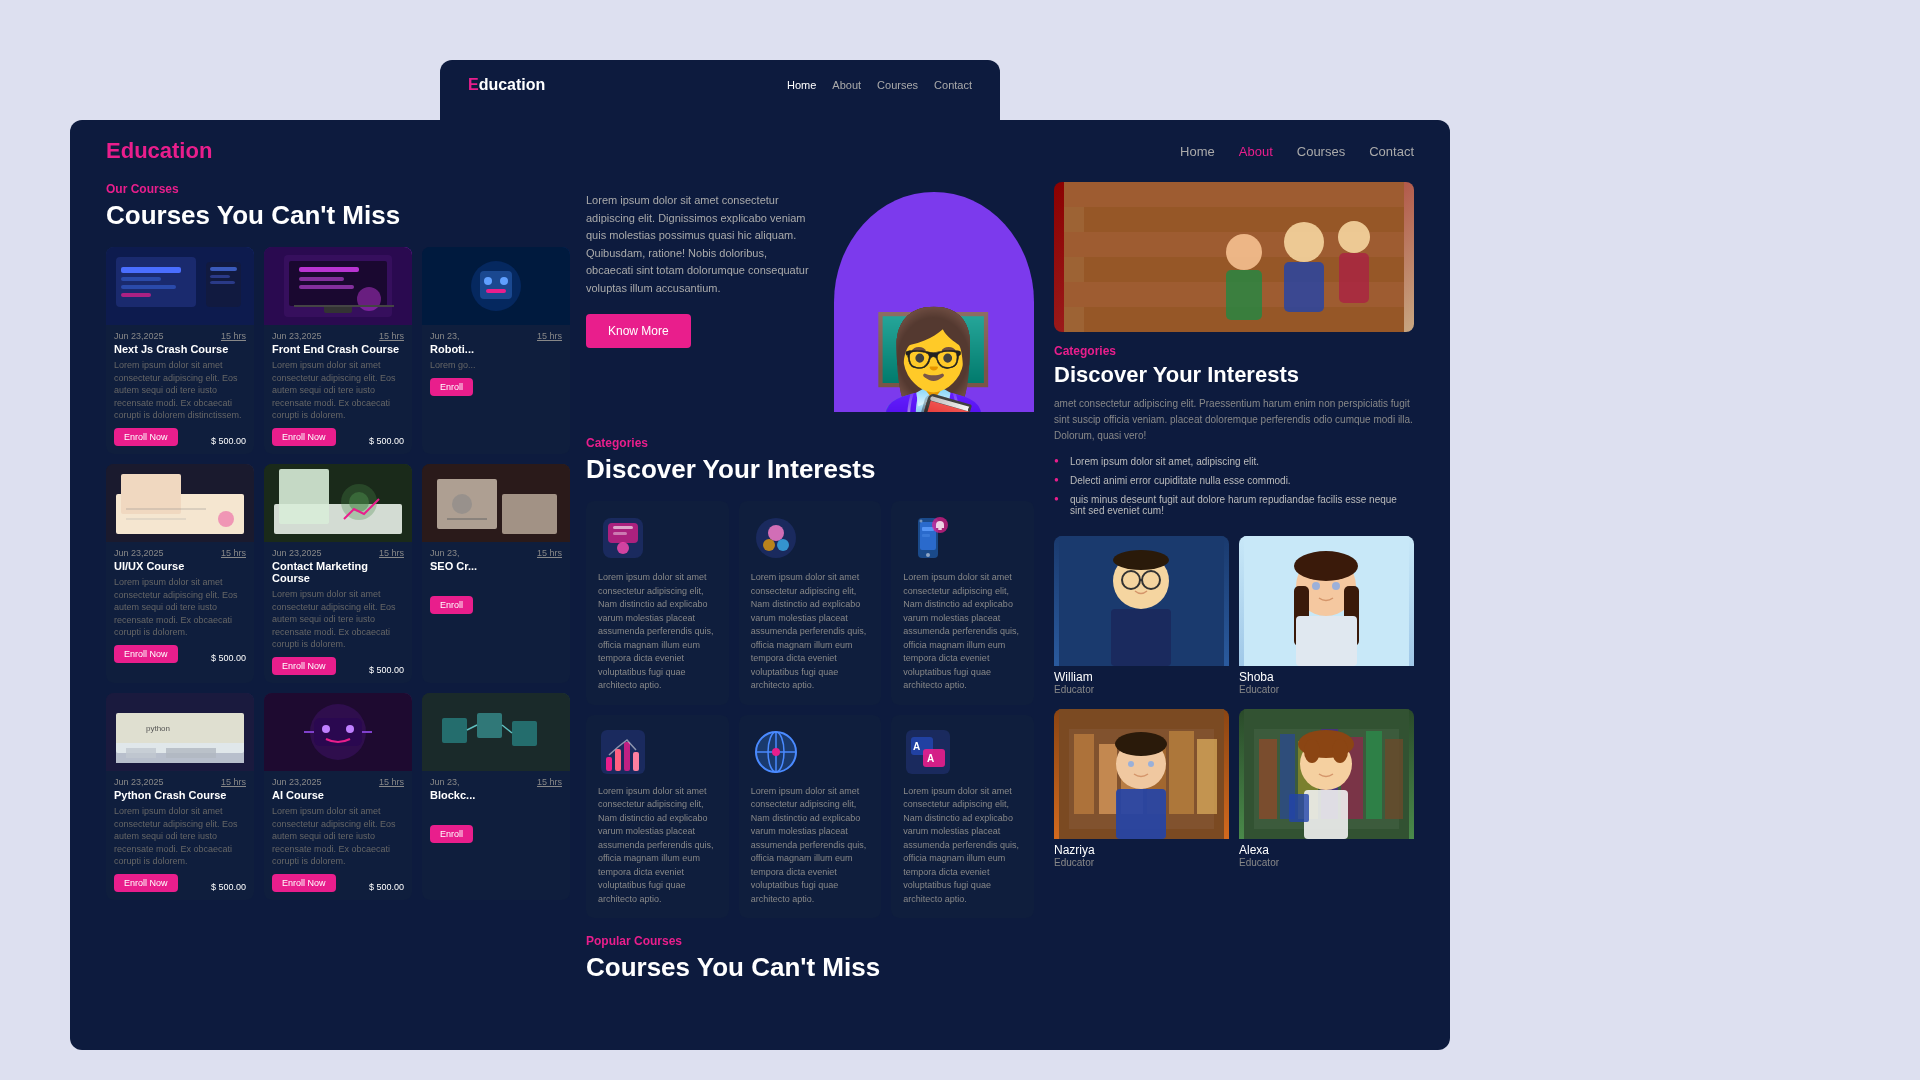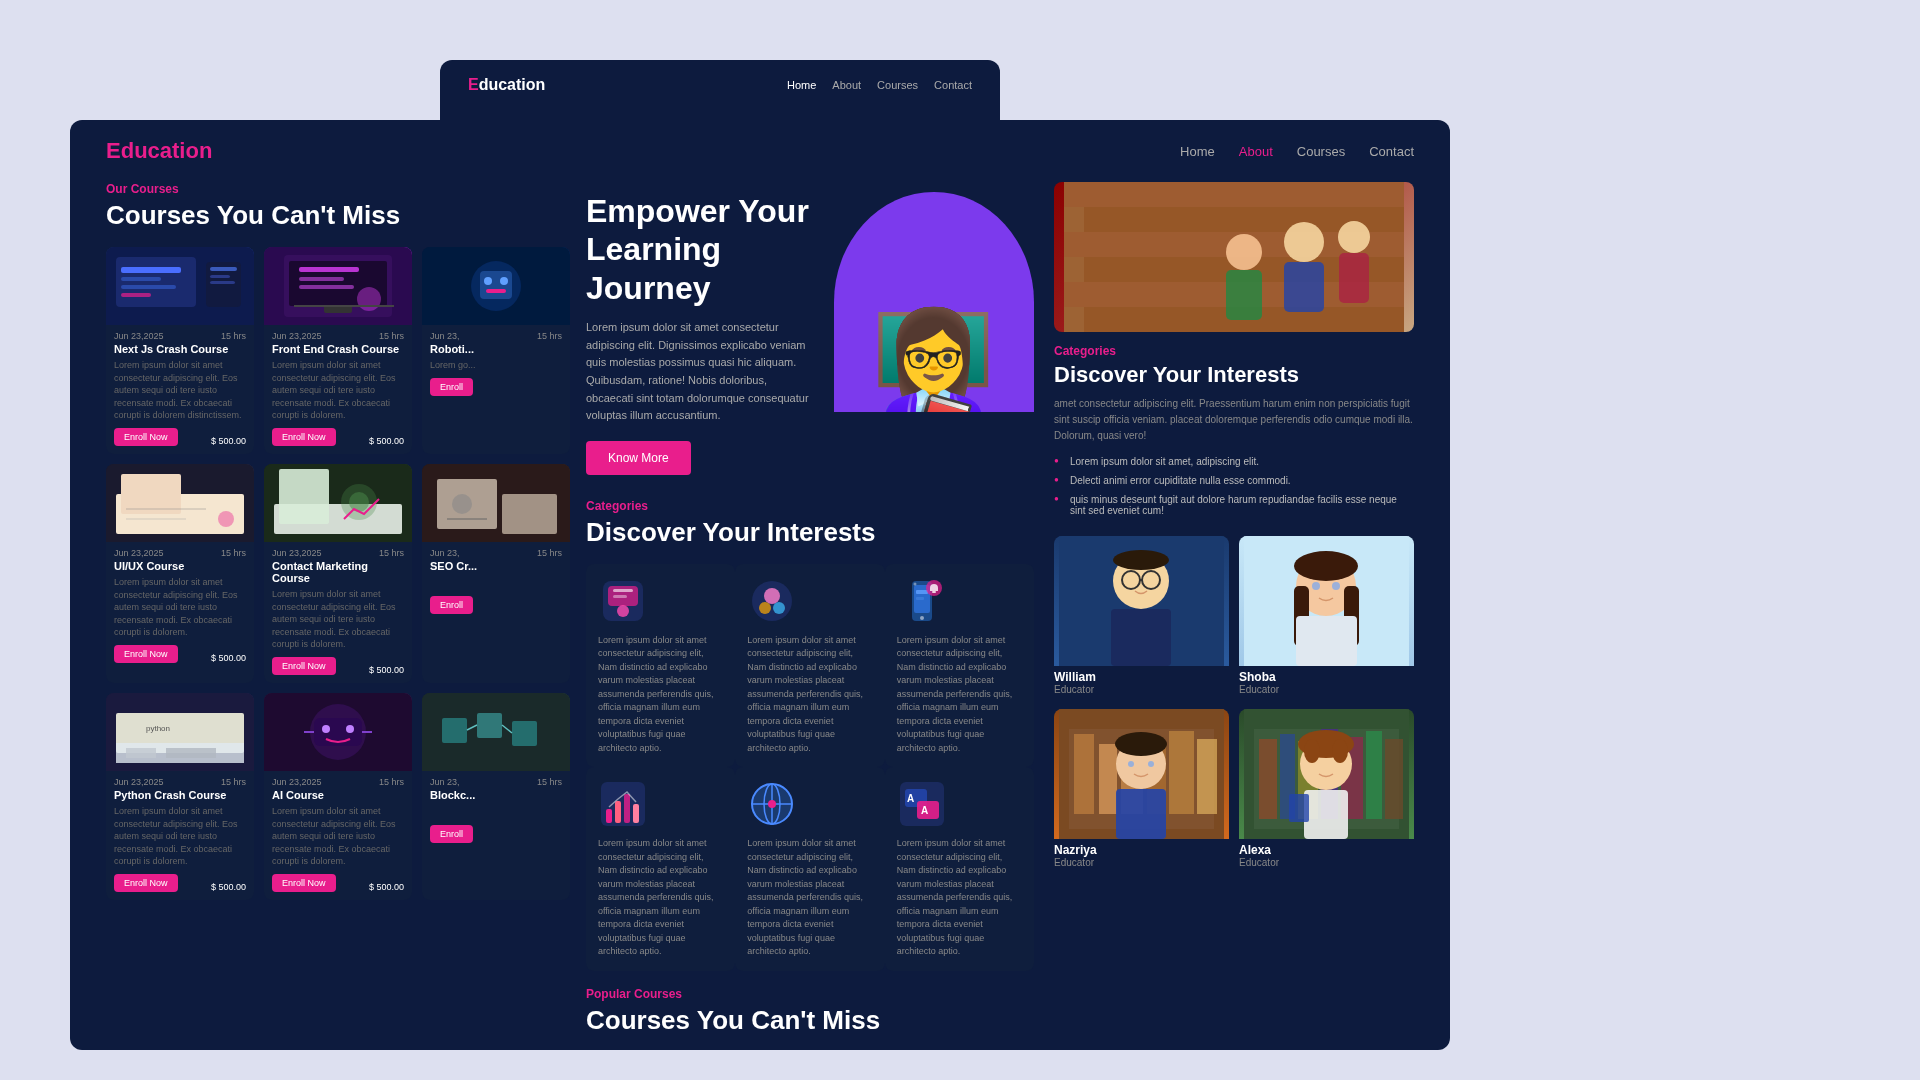--- a/index.html
+++ b/index.html
@@ -101,21 +101,21 @@
     .course-thumb-ai { background: linear-gradient(135deg, #2a1a3e 0%, #4a2a6a 100%); }
     .course-thumb-bc { background: linear-gradient(135deg, #1a2a2a 0%, #2a4a4a 100%); }
 
     .course-meta {
       padding: 6px 8px 2px;
       display: flex;
       justify-content: space-between;
       align-items: center;
     }
     .course-date { color: #888; font-size: 9px; }
-    .course-hours { color: #888; font-size: 9px; }
+    .course-hours { color: #888; font-size: 9px; text-decoration: underline; }
     .course-name { color: #fff; font-size: 11px; font-weight: 600; padding: 0 8px 4px; }
     .course-desc { color: #666; font-size: 9px; padding: 0 8px 6px; line-height: 1.4; }
     .course-footer {
       padding: 0 8px 8px;
       display: flex;
       justify-content: space-between;
       align-items: flex-end;
     }
     .enroll-btn {
       background: #e91e8c;
@@ -171,20 +171,21 @@
       overflow: hidden;
       flex-shrink: 0;
       position: relative;
     }
 
     
     .interests-section { margin-top: 10px; }
     .interests-grid {
       display: grid;
       grid-template-columns: repeat(3, 1fr);
+      gap: 10px;
       margin-top: 12px;
     }
     .interest-card {
       background: #0f1e3d;
       border-radius: 8px;
       padding: 12px;
     }
     .interest-icon {
       width: 50px;
       height: 50px;
@@ -260,21 +261,21 @@
       display: flex;
       align-items: center;
       justify-content: center;
       font-size: 50px;
     }
     .educator-photo-william { background: linear-gradient(180deg, #1a3a6e 0%, #2a5a9e 100%); }
     .educator-photo-shoba { background: linear-gradient(180deg, #c8e8f8 0%, #a0c8e8 100%); }
     .educator-photo-nazriya { background: linear-gradient(180deg, #8B4513 0%, #d2691e 100%); }
     .educator-photo-alexa { background: linear-gradient(180deg, #2a4a2a 0%, #4a8a4a 100%); }
     .educator-info { padding: 4px 0; }
-    .educator-name { color: #fff; font-size: 12px; font-weight: 700; }
+    .educator-name { color: #fff; font-size: 12px; font-weight: 400; }
     .educator-role { color: #888; font-size: 10px; }
 
     
     .small-card-nav {
       display: flex;
       align-items: center;
       gap: 20px;
       padding: 16px 28px;
     }
     .small-logo { color: #e91e8c; font-size: 16px; font-weight: 700; }
@@ -554,21 +555,20 @@
           </div>
         </div>
 
       </div>
     </div>
 
     <div class="middle-panel">
 
       <div class="hero-section">
         <div class="hero-text">
-          <div class="hero-title">Empower Your Learning Journey</div>
           <div class="hero-desc">Lorem ipsum dolor sit amet consectetur adipiscing elit. Dignissimos explicabo veniam quis molestias possimus quasi hic aliquam. Quibusdam, ratione! Nobis doloribus, obcaecati sint totam dolorumque consequatur voluptas illum accusantium.</div>
           <button class="know-more-btn">Know More</button>
         </div>
         <div class="hero-image">
           <span style="font-size:100px;line-height:1;margin-top:20px;">👩‍🏫</span>
         </div>
       </div>
 
       <div class="interests-section">
         <div class="section-label">Categories</div>

